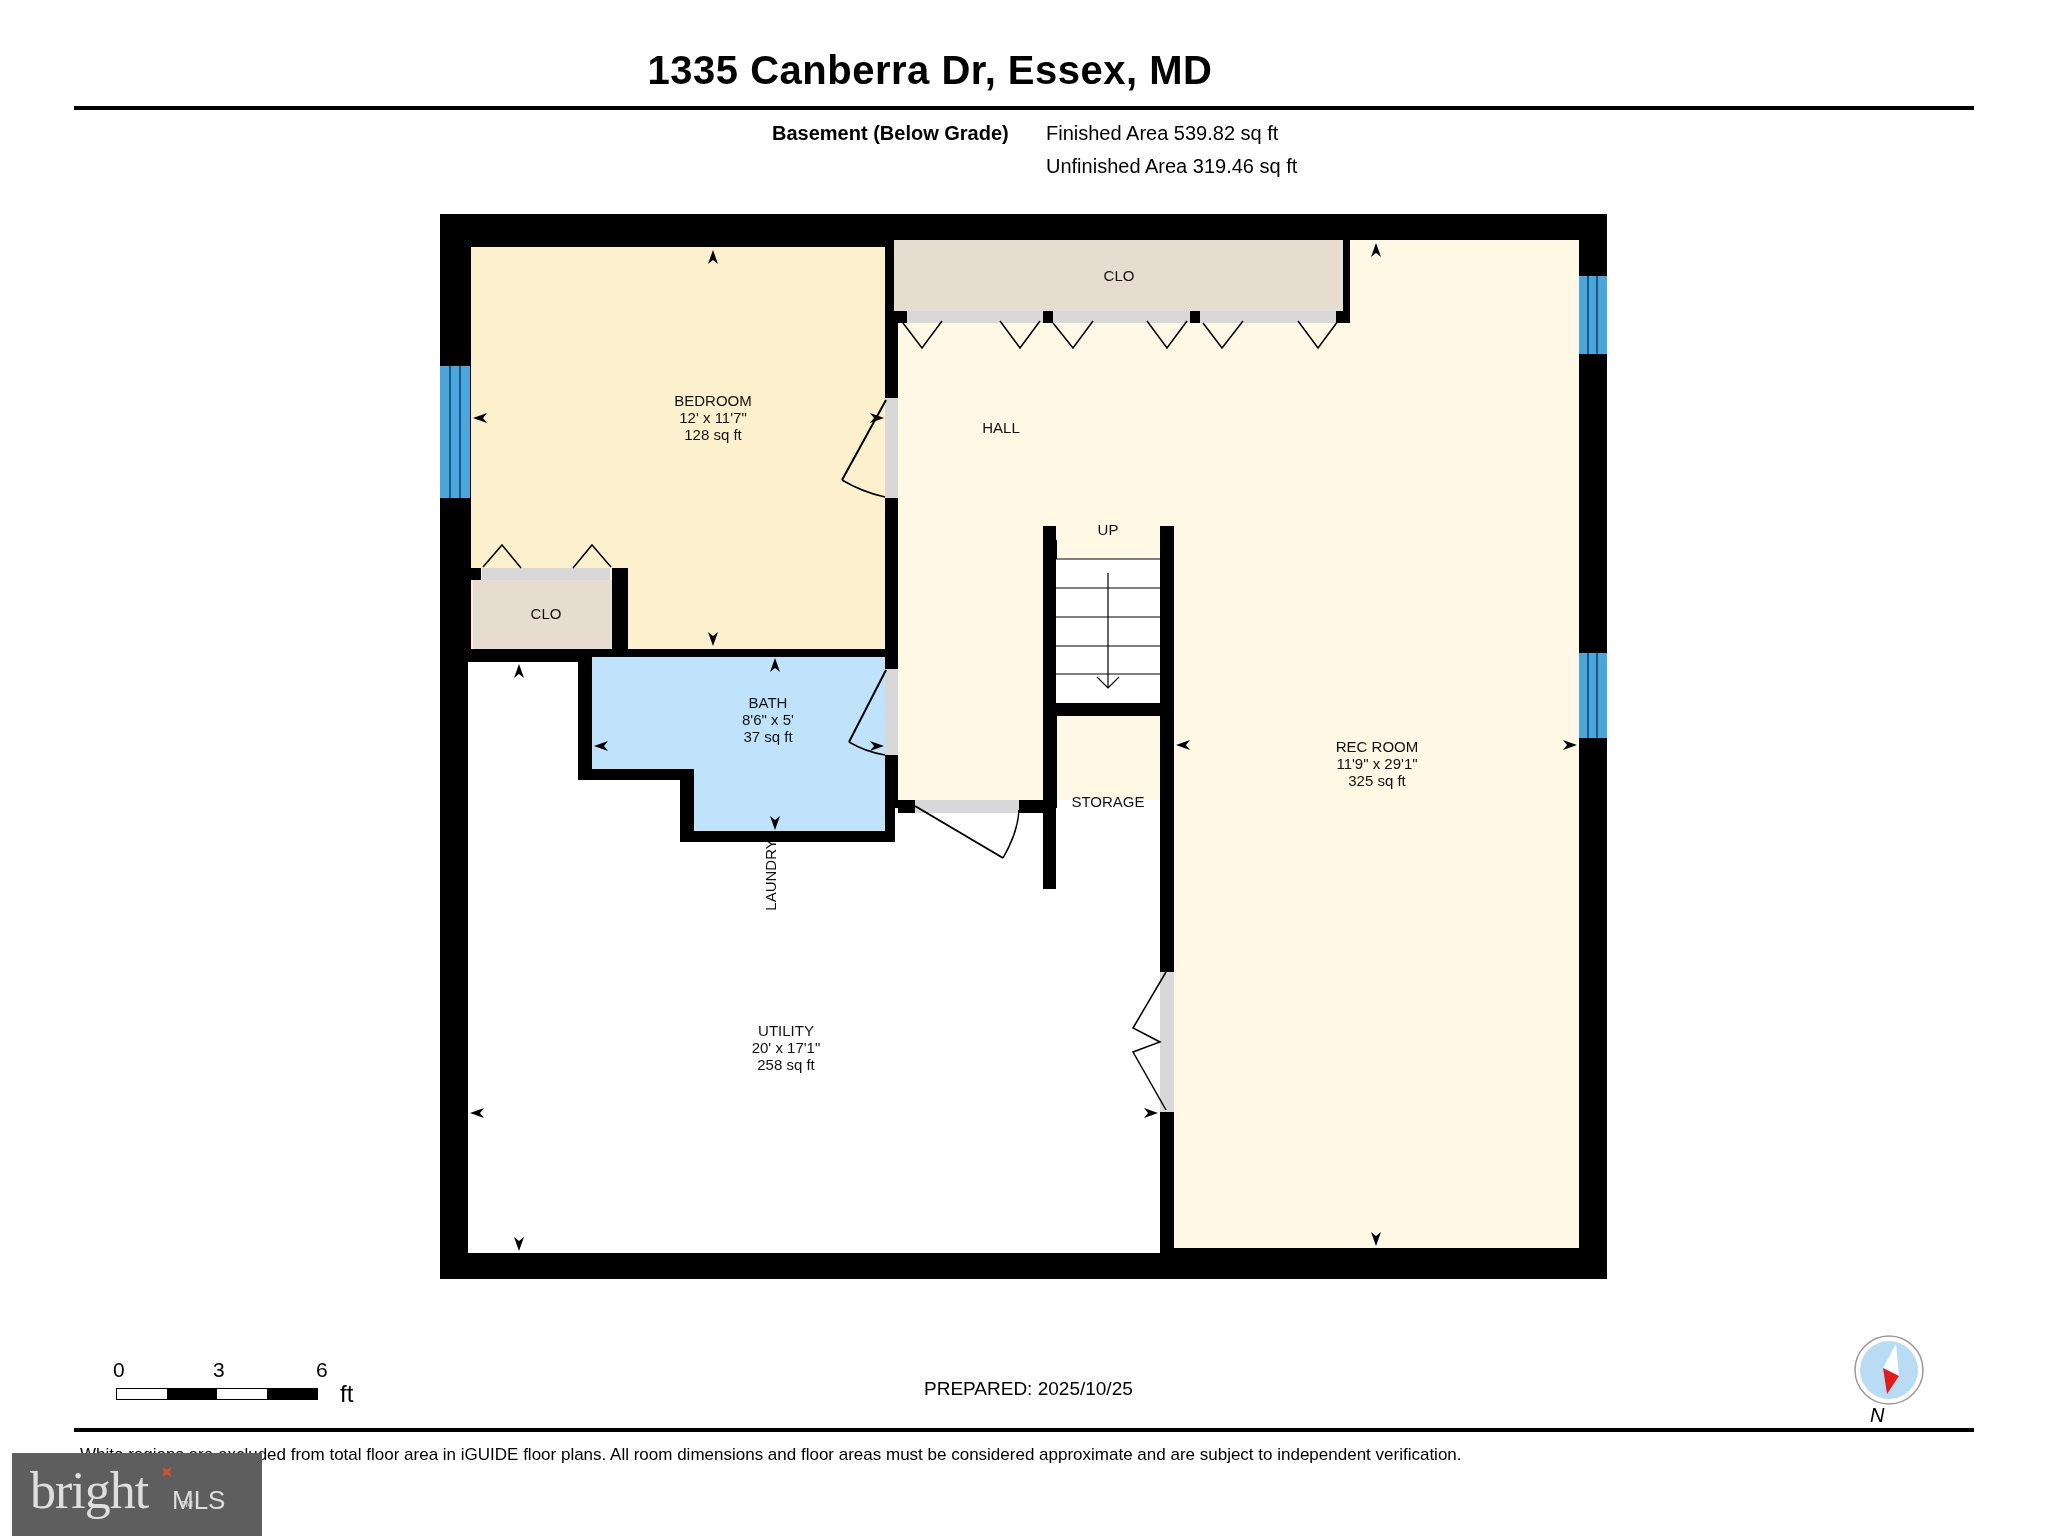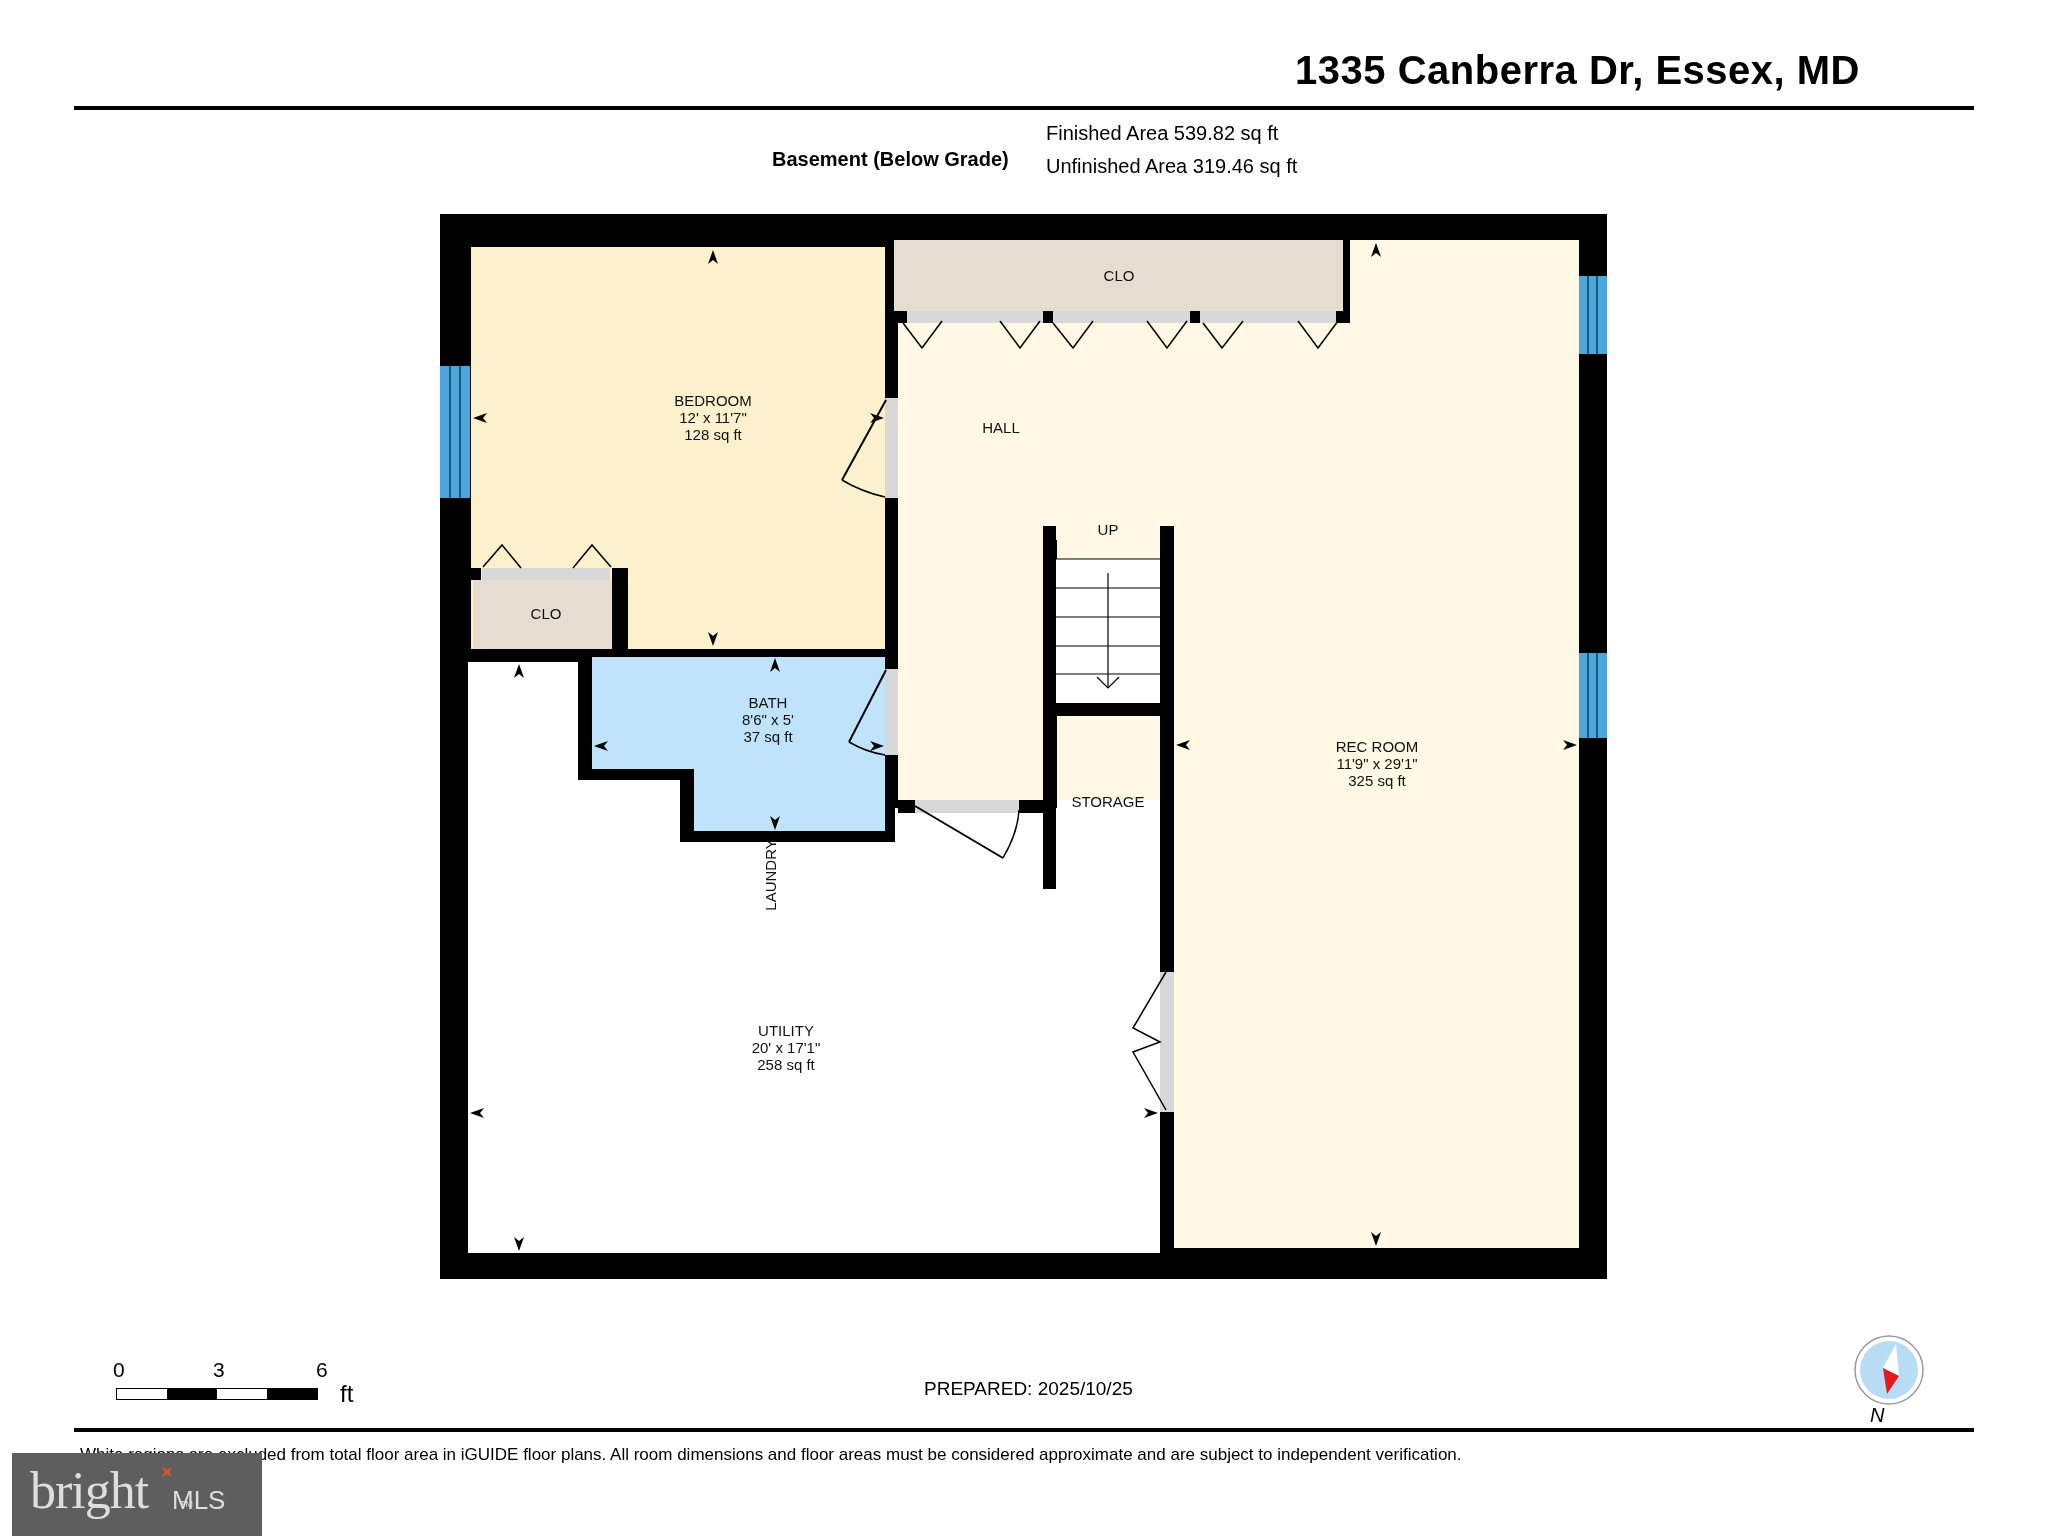--- a/index.html
+++ b/index.html
@@ -1,19 +1,19 @@
 <!DOCTYPE html>
 <html><head>
 <meta charset="utf-8">
 <style>
   html, body { margin:0; padding:0; background:#ffffff; }
   body { width:2048px; height:1536px; position:relative; overflow:hidden; font-family:"Liberation Sans", sans-serif; color:#000; }
-  .title { position:absolute; left:0; width:1860px; top:48px; text-align:right; font-size:40px; font-weight:bold; letter-spacing:0.5px; }
+  .title { position:absolute; left:0; width:1860px; top:48px; text-align:center; font-size:40px; font-weight:bold; letter-spacing:0.5px; }
   .rule { position:absolute; left:74px; width:1900px; height:4px; background:#000; }
-  .level-label { position:absolute; left:772px; top:122px; font-size:20px; font-weight:bold;margin-top:26px; }
+  .level-label { position:absolute; left:772px; top:122px; font-size:20px; font-weight:bold; }
   .area-line { position:absolute; left:1046px; font-size:20px; }
   .plan { position:absolute; left:0; top:0; }
   .room-label { font-family:"Liberation Sans", sans-serif; font-size:15px; fill:#111; text-anchor:middle; }
   .scale-num { position:absolute; top:1358px; font-size:21px; }
   .scale-bar { position:absolute; left:116px; top:1388px; height:10px; display:flex; border:1px solid #000; }
   .scale-bar span { display:block; width:50px; height:10px; }
   .scale-unit { position:absolute; left:340px; top:1380px; font-size:24px; }
   .prepared { position:absolute; left:924px; top:1378px; font-size:19px; }
   .disclaimer { position:absolute; left:80px; top:1445px; font-size:17px; white-space:nowrap; }
   .compass { position:absolute; left:1853px; top:1334px; width:72px; height:72px; }

